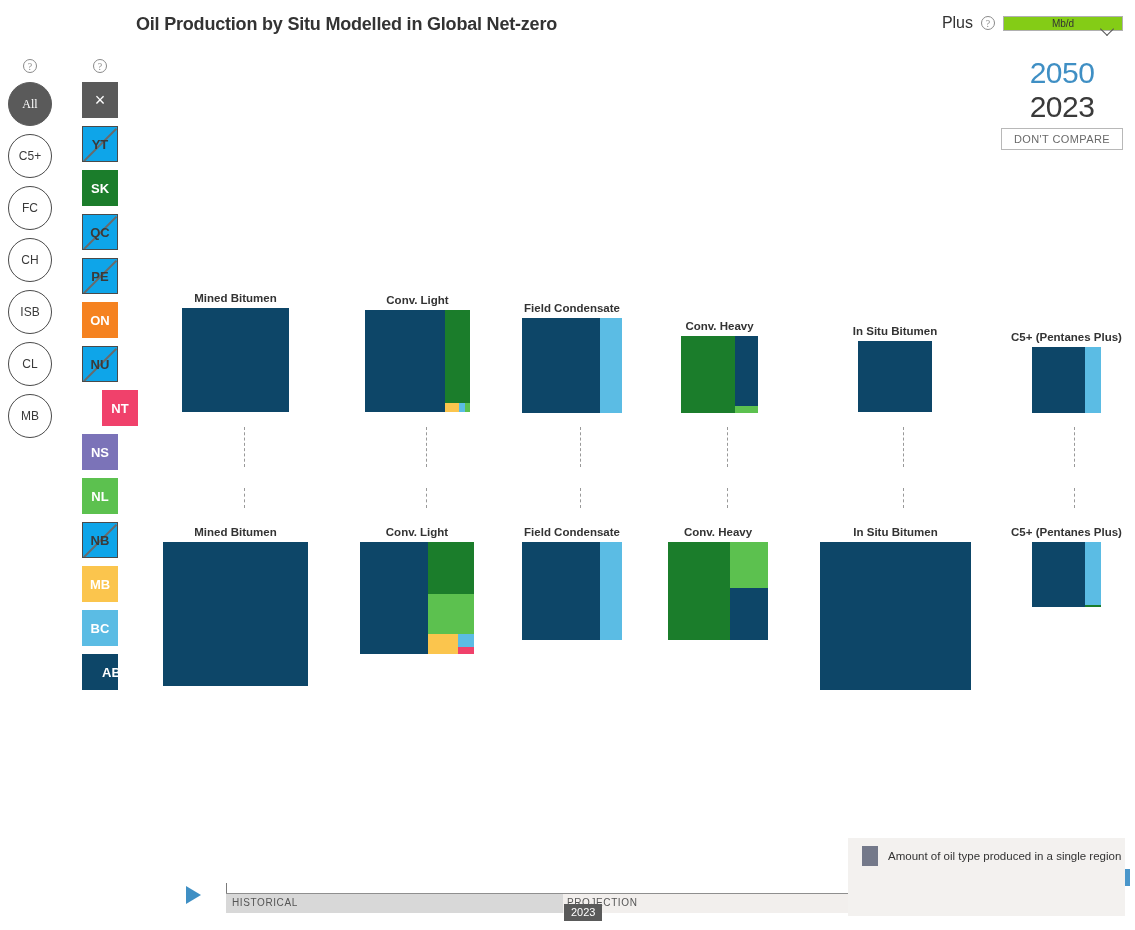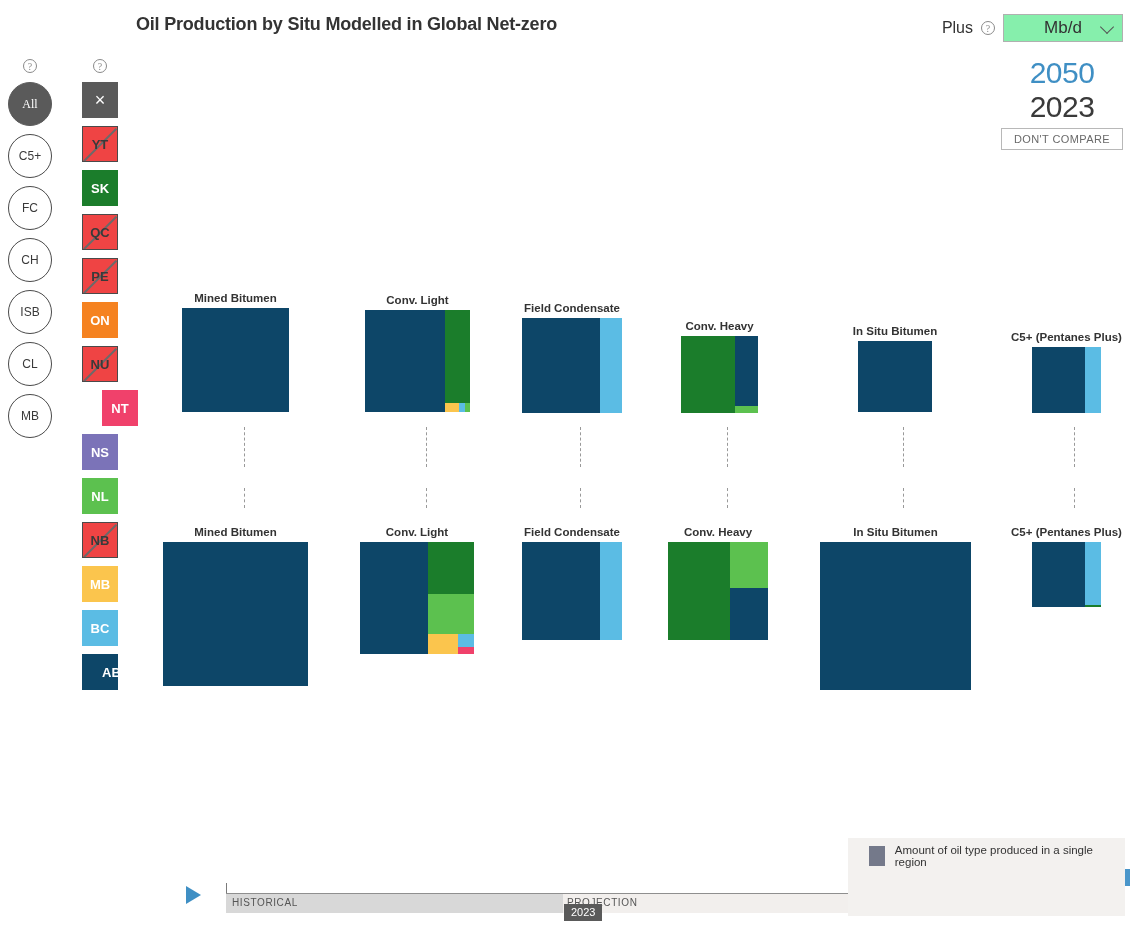--- a/index.html
+++ b/index.html
@@ -43,28 +43,28 @@
     color: #8a8a8a;
     font-size: 10px;
     line-height: 14px;
     text-align: center;
     display: inline-block;
     font-family: "Liberation Serif", serif;
     box-sizing: border-box;
   }
   #unit-select {
     width: 120px;
-    height: 28px;
+    height: 15px;
     border: 1px solid #b0b0b0;
-    background: #86efac;
+    background: #84cc16;
     display: flex;
     align-items: center;
     justify-content: center;
     position: relative;
-    font-size: 17px;
+    font-size: 10px;
     color: #333333;
     box-sizing: border-box;
   }
   #unit-select .chev {
     position: absolute;
     right: 10px;
     top: 7px;
     width: 9px;
     height: 9px;
     border-right: 1.6px solid #555;
@@ -151,21 +151,21 @@
     display: flex;
     align-items: center;
     justify-content: center;
     font-size: 13px;
     font-weight: bold;
     color: #ffffff;
     position: relative;
     overflow: hidden;
   }
   .region-btn.inactive {
-    background: #ef4444;
+    background: #0ea5e9;
     border: 1.8px solid #4a4a4a;
     color: #3a3a3a;
   }
   .region-btn.inactive .slash {
     position: absolute;
     left: -6px;
     top: 50%;
     width: 46px;
     height: 1.6px;
     background: #6a6a6a;
@@ -307,21 +307,20 @@
     text-align: center;
     font-size: 11.5px;
     color: #333333;
     padding-top: 8px;
   }
   .legend-row {
     display: flex;
     align-items: center;
     margin-top: 6px;
     padding-left: 12px;
-    margin-left: 7px;
   }
   .legend-row .legend-text {
     font-size: 11.5px;
     color: #333333;
     margin-left: 8px;
   }
   .swatch-single {
     width: 16px;
     height: 20px;
     background: #74798a;

